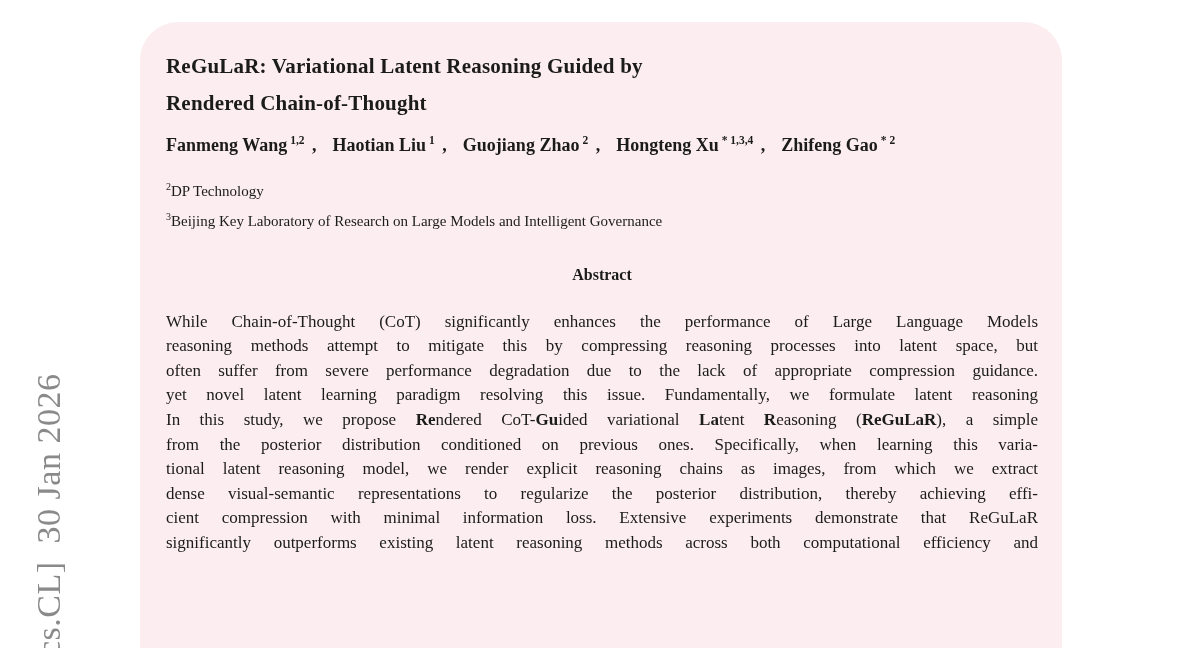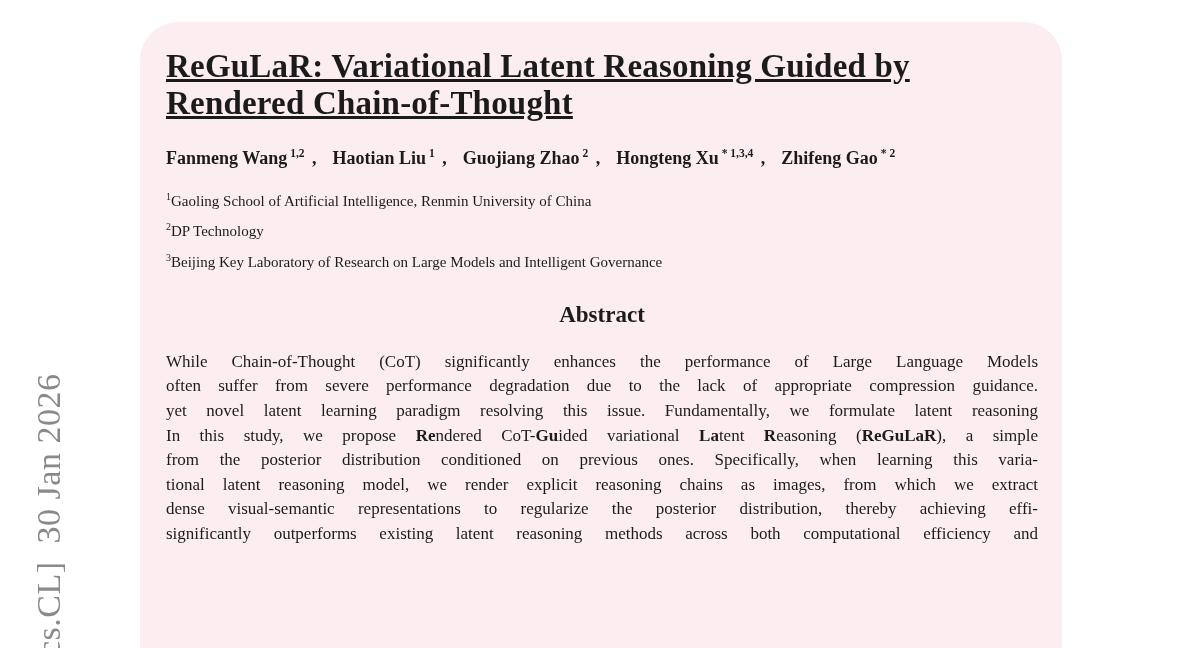--- a/index.html
+++ b/index.html
@@ -28,31 +28,30 @@
     left: 140px;
     top: 22px;
     width: 922px;
     height: 720px;
     background: #fceef0;
     border-radius: 38px;
     padding: 26px 24px 0 26px;
   }
 
   .title {
-    font-size: 33px;
+    font-size: 21px;
     font-weight: bold;
     line-height: 37px;
     letter-spacing: 0.2px;
-    text-decoration: underline;
   }
 
   .authors {
-    margin-top: 20px;
+    margin-top: 4px;
     font-size: 18px;
-    line-height: 22px;
+    line-height: 28px;
     white-space: nowrap;
   }
   .author .a-name { font-weight: bold; }
   .author sup {
     font-weight: bold;
     font-size: 11.5px;
     vertical-align: super;
     margin-left: 3px;
     white-space: pre;
   }
@@ -65,21 +64,21 @@
   .affils { margin-top: 15px; }
   .affil {
     font-size: 15px;
     line-height: 25.3px;
   }
   .affil sup { font-size: 10px; vertical-align: super; }
 
   .abs-head {
     margin-top: 26px;
     text-align: center;
-    font-size: 23px;
+    font-size: 16px;
     line-height: 27px;
     font-weight: bold;
   }
 
   .abs-body { margin-top: 22px; }
   .abs-line {
     font-size: 17px;
     line-height: 24.6px;
     height: 24.6px;
     overflow: hidden;
@@ -92,31 +91,32 @@
 <body style="background: rgb(255, 255, 255); color: rgb(27, 27, 27);">
 
 <div class="watermark" style="color: rgb(138, 138, 138);">cs.CL]  30 Jan 2026</div>
 
 <div class="paper" style="background: rgb(252, 238, 240);">
   <h1 class="title"><span>ReGuLaR: Variational Latent Reasoning Guided by</span><br><span>Rendered Chain-of-Thought</span></h1>
 
   <div class="authors"><span class="author"><span class="a-name">Fanmeng Wang</span><sup>1,2</sup><span class="a-sep"> ,</span></span><span class="author"><span class="a-name">Haotian Liu</span><sup>1</sup><span class="a-sep"> ,</span></span><span class="author"><span class="a-name">Guojiang Zhao</span><sup>2</sup><span class="a-sep"> ,</span></span><span class="author"><span class="a-name">Hongteng Xu</span><sup>* 1,3,4</sup><span class="a-sep"> ,</span></span><span class="author"><span class="a-name">Zhifeng Gao</span><sup>* 2</sup></span></div>
 
   <div class="affils">
-      <div class="affil"><sup>1</sup>Gaoling School of Artificial Intelligence, Renmin University of China</div>
       <div class="affil"><sup>2</sup>DP Technology</div>
       <div class="affil"><sup>3</sup>Beijing Key Laboratory of Research on Large Models and Intelligent Governance</div>
     </div>
 
   <h2 class="abs-head">Abstract</h2>
 
   <div class="abs-body">
       <div class="abs-line"><span>While Chain-of-Thought (CoT) significantly enhances the performance of Large Language Models</span></div>
+      <div class="abs-line"><span>reasoning methods attempt to mitigate this by compressing reasoning processes into latent space, but</span></div>
       <div class="abs-line"><span>often suffer from severe performance degradation due to the lack of appropriate compression guidance.</span></div>
       <div class="abs-line"><span>yet novel latent learning paradigm resolving this issue. Fundamentally, we formulate latent reasoning</span></div>
       <div class="abs-line"><span>In this study, we propose </span><b>Re</b><span>ndered CoT-</span><b>Gu</b><span>ided variational </span><b>La</b><span>tent </span><b>R</b><span>easoning (</span><b>ReGuLaR</b><span>), a simple</span></div>
       <div class="abs-line"><span>from the posterior distribution conditioned on previous ones. Specifically, when learning this varia-</span></div>
       <div class="abs-line"><span>tional latent reasoning model, we render explicit reasoning chains as images, from which we extract</span></div>
       <div class="abs-line"><span>dense visual-semantic representations to regularize the posterior distribution, thereby achieving effi-</span></div>
+      <div class="abs-line"><span>cient compression with minimal information loss. Extensive experiments demonstrate that ReGuLaR</span></div>
       <div class="abs-line"><span>significantly outperforms existing latent reasoning methods across both computational efficiency and</span></div>
     </div>
 
 </div>
 
 </body></html>

